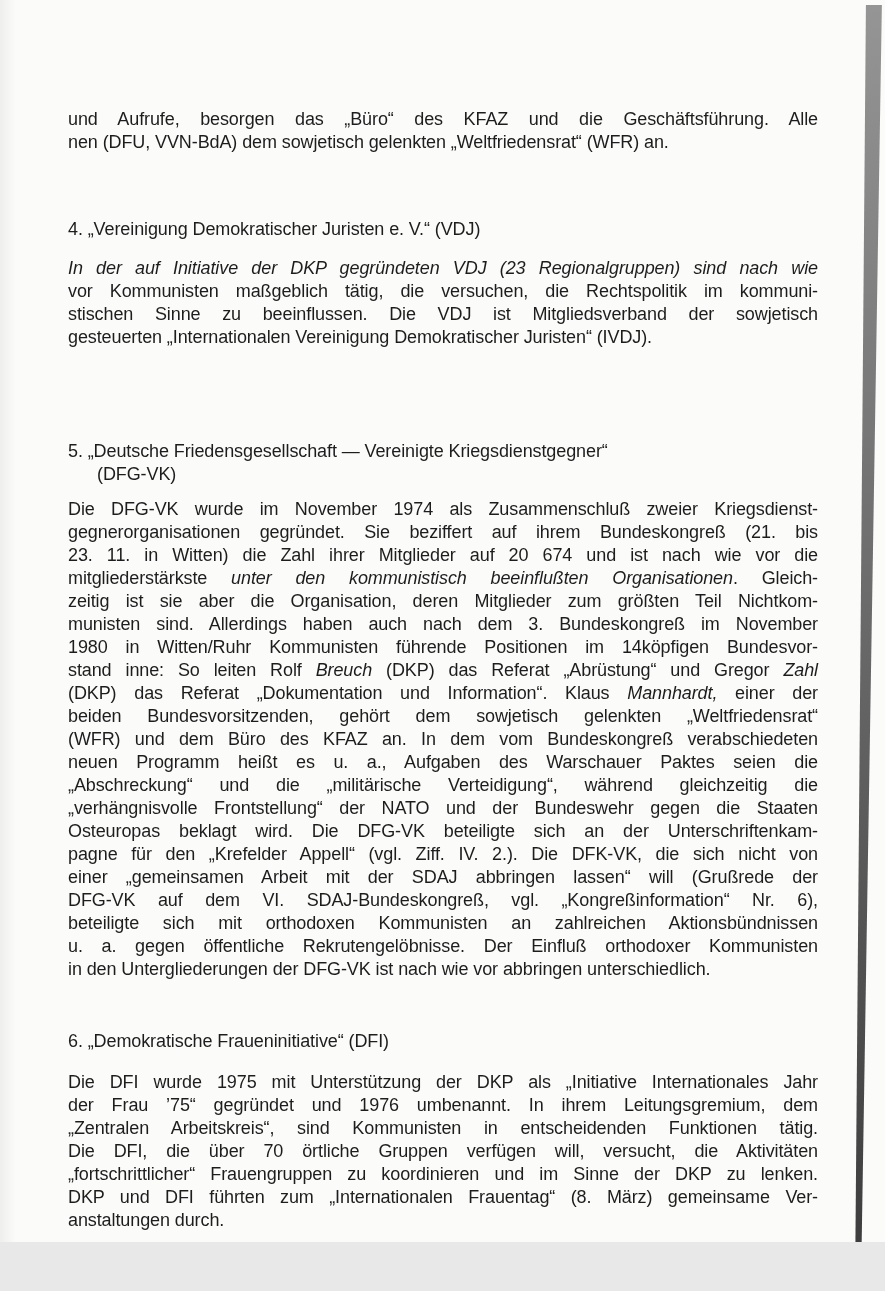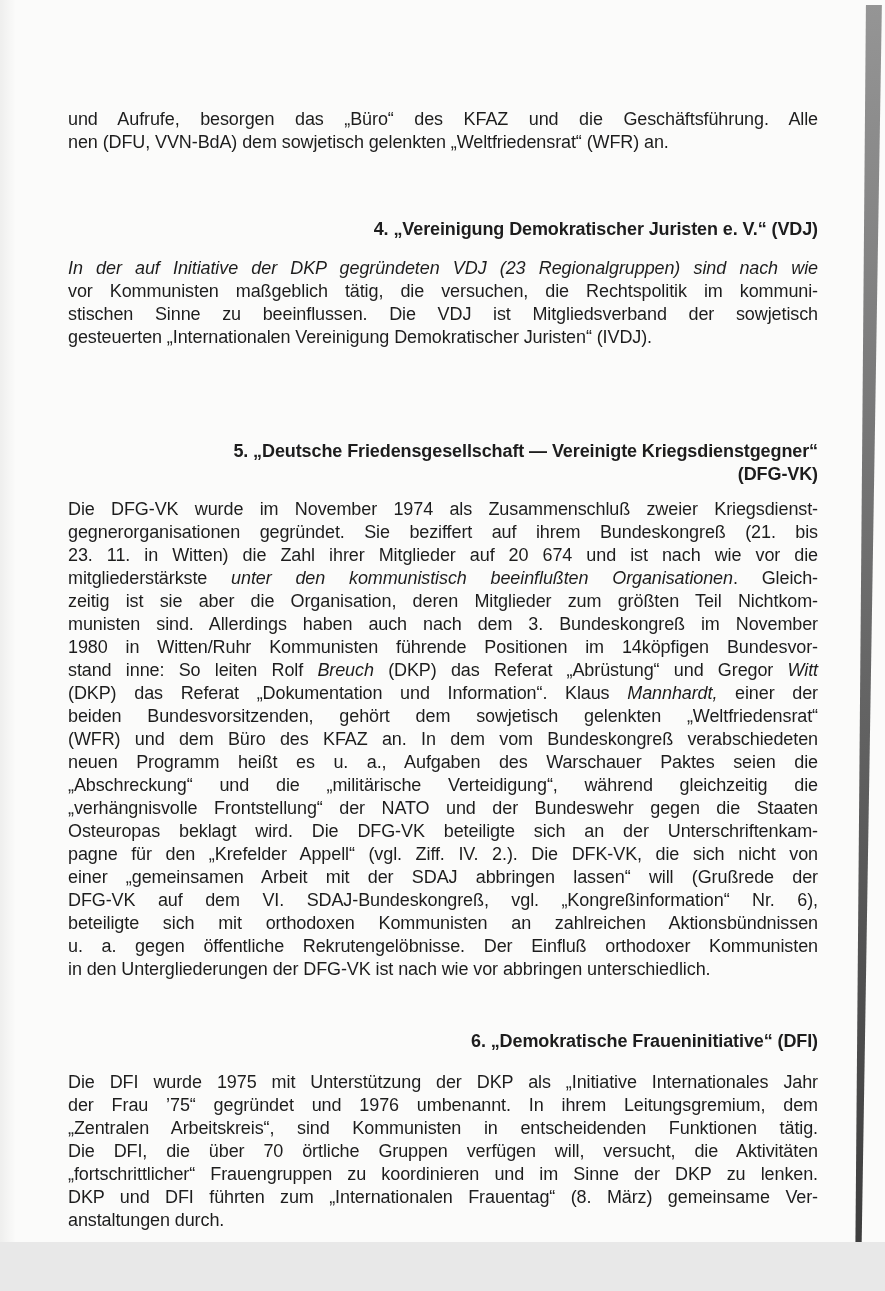--- a/index.html
+++ b/index.html
@@ -27,21 +27,21 @@
     clip-path:polygon(39% 0,96% 0,21% 100%,0% 100%);
   }
   .text-column{
     position:absolute;left:68px;top:108px;width:750px;
     font-size:18px;line-height:23px;letter-spacing:-0.1px;
   }
   .block{margin:0;}
   .block .line{min-height:23px;}
   .para .line{text-align:justify;text-align-last:justify;}
   .para .line.last{text-align-last:left;}
-  .heading .line{font-weight:700;text-align:right;}
+  .heading .line{font-weight:400;text-align:left;}
   .line.indent{padding-left:29px;}
   .em{font-style:italic;}
   
   .text-column > :nth-child(2){margin-top:64px;}
   .text-column > :nth-child(3){margin-top:16px;}
   .text-column > :nth-child(4){margin-top:91px;}
   .text-column > :nth-child(5){margin-top:12px;}
   .text-column > :nth-child(6){margin-top:49px;}
   .text-column > :nth-child(7){margin-top:18px;}
   .page-number{margin-top:8px;text-align:right;}
@@ -71,21 +71,21 @@
         <div class="line indent"><span>(DFG-VK)</span></div>
       </div>
       <div class="block para">
         <div class="line"><span>Die DFG-VK wurde im November 1974 als Zusammenschluß zweier Kriegsdienst-</span></div>
         <div class="line"><span>gegnerorganisationen gegründet. Sie beziffert auf ihrem Bundeskongreß (21. bis</span></div>
         <div class="line"><span>23. 11. in Witten) die Zahl ihrer Mitglieder auf 20 674 und ist nach wie vor die</span></div>
         <div class="line"><span>mitgliederstärkste </span><span class="em">unter den kommunistisch beeinflußten Organisationen</span><span>. Gleich-</span></div>
         <div class="line"><span>zeitig ist sie aber die Organisation, deren Mitglieder zum größten Teil Nichtkom-</span></div>
         <div class="line"><span>munisten sind. Allerdings haben auch nach dem 3. Bundeskongreß im November</span></div>
         <div class="line"><span>1980 in Witten/Ruhr Kommunisten führende Positionen im 14köpfigen Bundesvor-</span></div>
-        <div class="line"><span>stand inne: So leiten Rolf </span><span class="em">Breuch</span><span> (DKP) das Referat „Abrüstung“ und Gregor </span><span class="em">Witt</span></div>
+        <div class="line"><span>stand inne: So leiten Rolf </span><span class="em">Breuch</span><span> (DKP) das Referat „Abrüstung“ und Gregor </span><span class="em">Zahl</span></div>
         <div class="line"><span>(DKP) das Referat „Dokumentation und Information“. Klaus </span><span class="em">Mannhardt,</span><span> einer der</span></div>
         <div class="line"><span>beiden Bundesvorsitzenden, gehört dem sowjetisch gelenkten „Weltfriedensrat“</span></div>
         <div class="line"><span>(WFR) und dem Büro des KFAZ an. In dem vom Bundeskongreß verabschiedeten</span></div>
         <div class="line"><span>neuen Programm heißt es u. a., Aufgaben des Warschauer Paktes seien die</span></div>
         <div class="line"><span>„Abschreckung“ und die „militärische Verteidigung“, während gleichzeitig die</span></div>
         <div class="line"><span>„verhängnisvolle Frontstellung“ der NATO und der Bundeswehr gegen die Staaten</span></div>
         <div class="line"><span>Osteuropas beklagt wird. Die DFG-VK beteiligte sich an der Unterschriftenkam-</span></div>
         <div class="line"><span>pagne für den „Krefelder Appell“ (vgl. Ziff. IV. 2.). Die DFK-VK, die sich nicht von</span></div>
         <div class="line"><span>einer „gemeinsamen Arbeit mit der SDAJ abbringen lassen“ will (Grußrede der</span></div>
         <div class="line"><span>DFG-VK auf dem VI. SDAJ-Bundeskongreß, vgl. „Kongreßinformation“ Nr. 6),</span></div>

